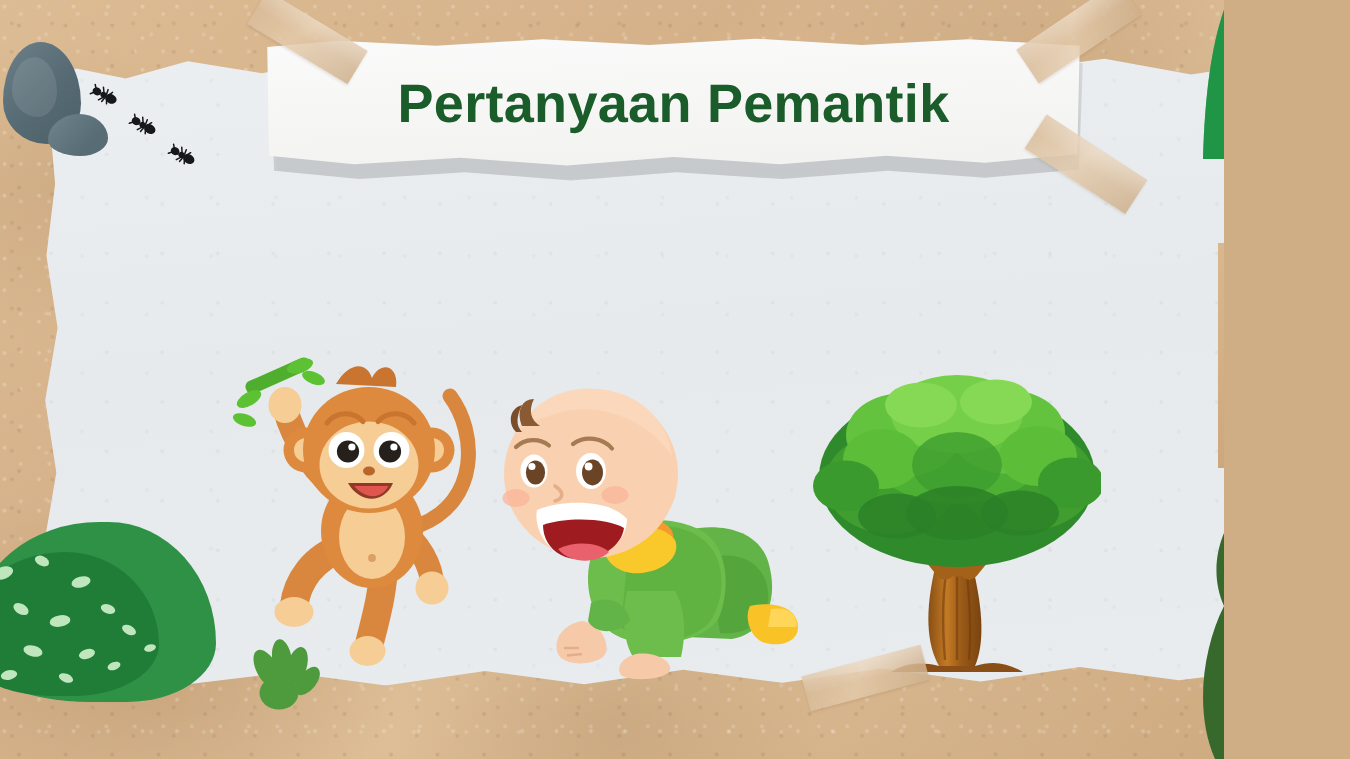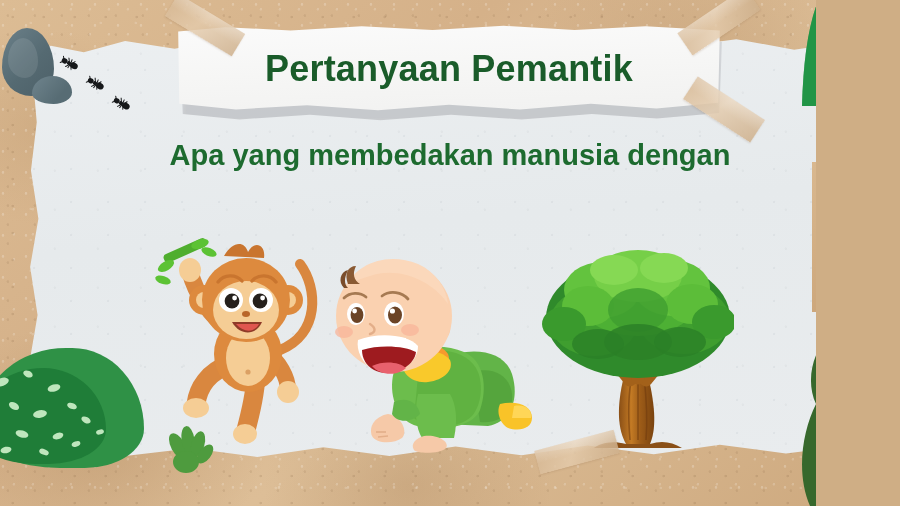--- a/index.html
+++ b/index.html
@@ -475,16 +475,15 @@
     <div class="banner-sheet"></div>
     <div class="banner-title">Pertanyaan Pemantik</div>
   </div>
 
   <div class="tape tape-tl"></div>
   <div class="tape tape-tr"></div>
   <div class="tape tape-br"></div>
   <div class="tape tape-bot"></div>
 
   <div class="question">
-    <div>Apa yang membedakan manusia dengan</div>
   </div>
 
 </div>
 
 </body></html>

